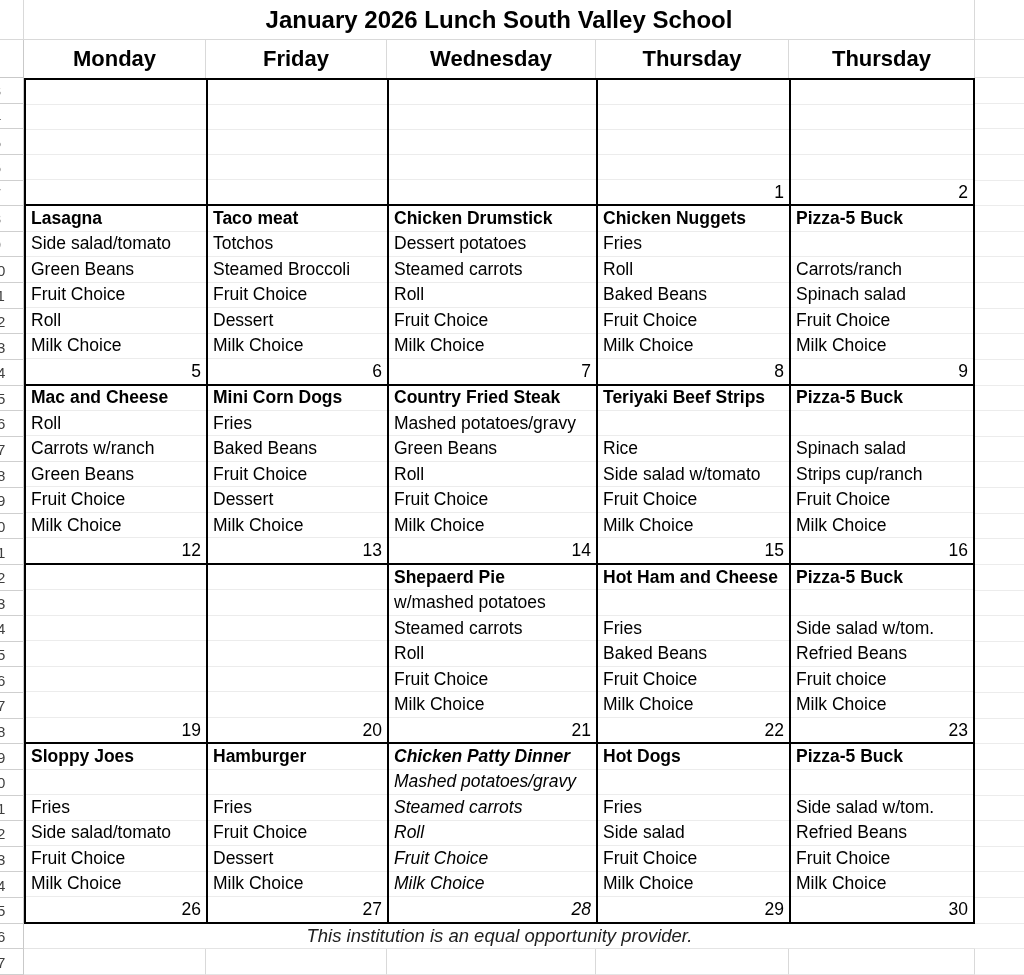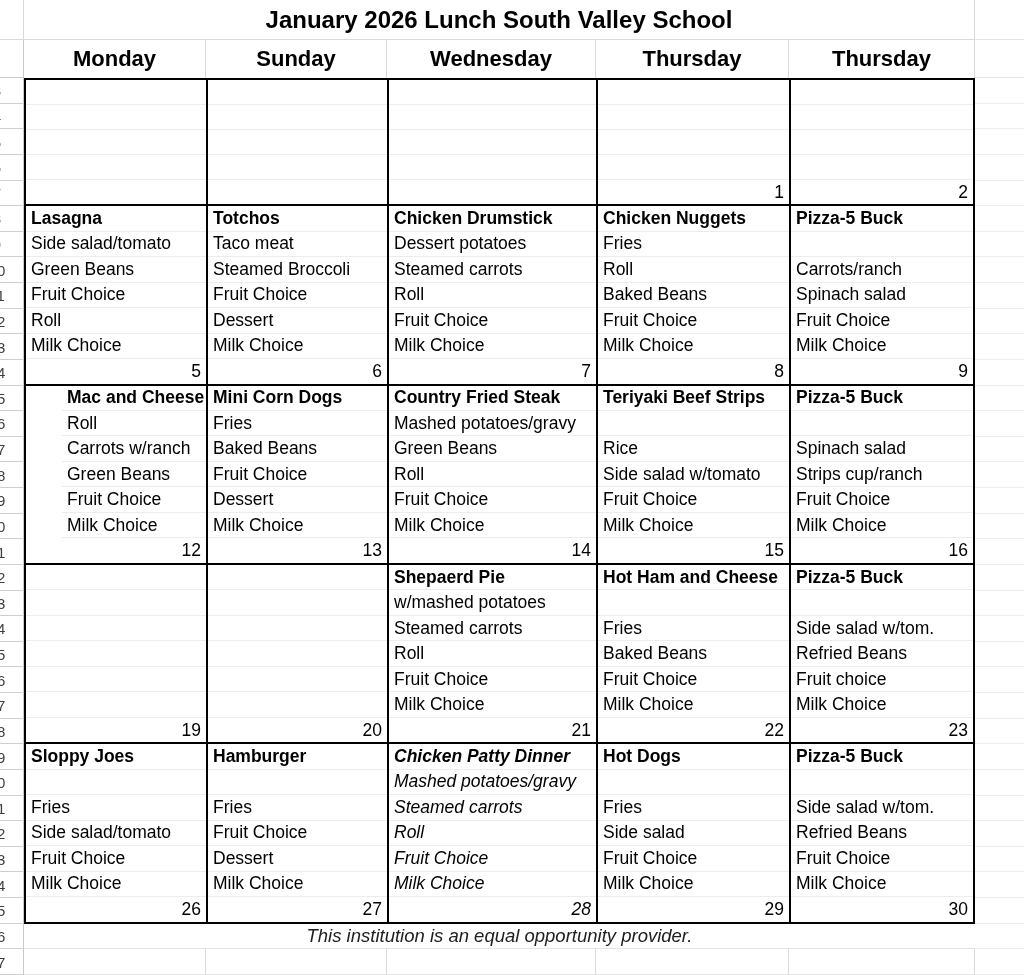--- a/index.html
+++ b/index.html
@@ -44,21 +44,21 @@
 <body>
 
 <div id="sheet">
   <div id="sheet-grid">
     <div class="cell c1r1"></div>
     <div class="cell title-cell">January 2026 Lunch South Valley School</div>
     <div class="cell c7r1"></div>
 
     <div class="cell c1r2"></div>
     <div class="cell hdr-cell" style="grid-column:2">Monday</div>
-    <div class="cell hdr-cell" style="grid-column:3">Sunday</div>
+    <div class="cell hdr-cell" style="grid-column:3">Friday</div>
     <div class="cell hdr-cell" style="grid-column:5">Thursday</div>
     <div class="cell hdr-cell" style="grid-column:4">Wednesday</div>
     <div class="cell hdr-cell" style="grid-column:6">Thursday</div>
     <div class="cell c7r2"></div>
 
     <div class="cell footer-cell">This institution is an equal opportunity provider.</div>
   <div class="cell rh-cell" style="grid-area: 3 / 1;">
         <span class="num">3</span>
       </div>
       <div class="cell rh-cell" style="grid-area: 4 / 1;">
@@ -301,26 +301,26 @@
         </div>
         <div class="cell line">
           <span class="txt">Milk Choice</span>
         </div>
         <div class="cell line date-line">
           <span class="datetxt">5</span>
         </div>
       </div>
       <div class="cell day-cell" style="grid-area: 8 / 3 / 15;">
         <div class="cell line">
+          <span class="txt">Taco meat</span>
+        </div>
+        <div class="cell line">
           <span class="txt">Totchos</span>
         </div>
         <div class="cell line">
-          <span class="txt">Taco meat</span>
-        </div>
-        <div class="cell line">
           <span class="txt">Steamed Broccoli</span>
         </div>
         <div class="cell line">
           <span class="txt">Fruit Choice</span>
         </div>
         <div class="cell line">
           <span class="txt">Dessert</span>
         </div>
         <div class="cell line">
           <span class="txt">Milk Choice</span>
@@ -391,21 +391,21 @@
         <div class="cell line">
           <span class="txt">Fruit Choice</span>
         </div>
         <div class="cell line">
           <span class="txt">Milk Choice</span>
         </div>
         <div class="cell line date-line">
           <span class="datetxt">9</span>
         </div>
       </div>
-      <div class="cell day-cell" style="grid-area: 15 / 2 / 22; padding-left: 36px;">
+      <div class="cell day-cell" style="grid-area: 15 / 2 / 22;">
         <div class="cell line">
           <span class="txt">Mac and Cheese</span>
         </div>
         <div class="cell line">
           <span class="txt">Roll</span>
         </div>
         <div class="cell line">
           <span class="txt">Carrots w/ranch</span>
         </div>
         <div class="cell line">

